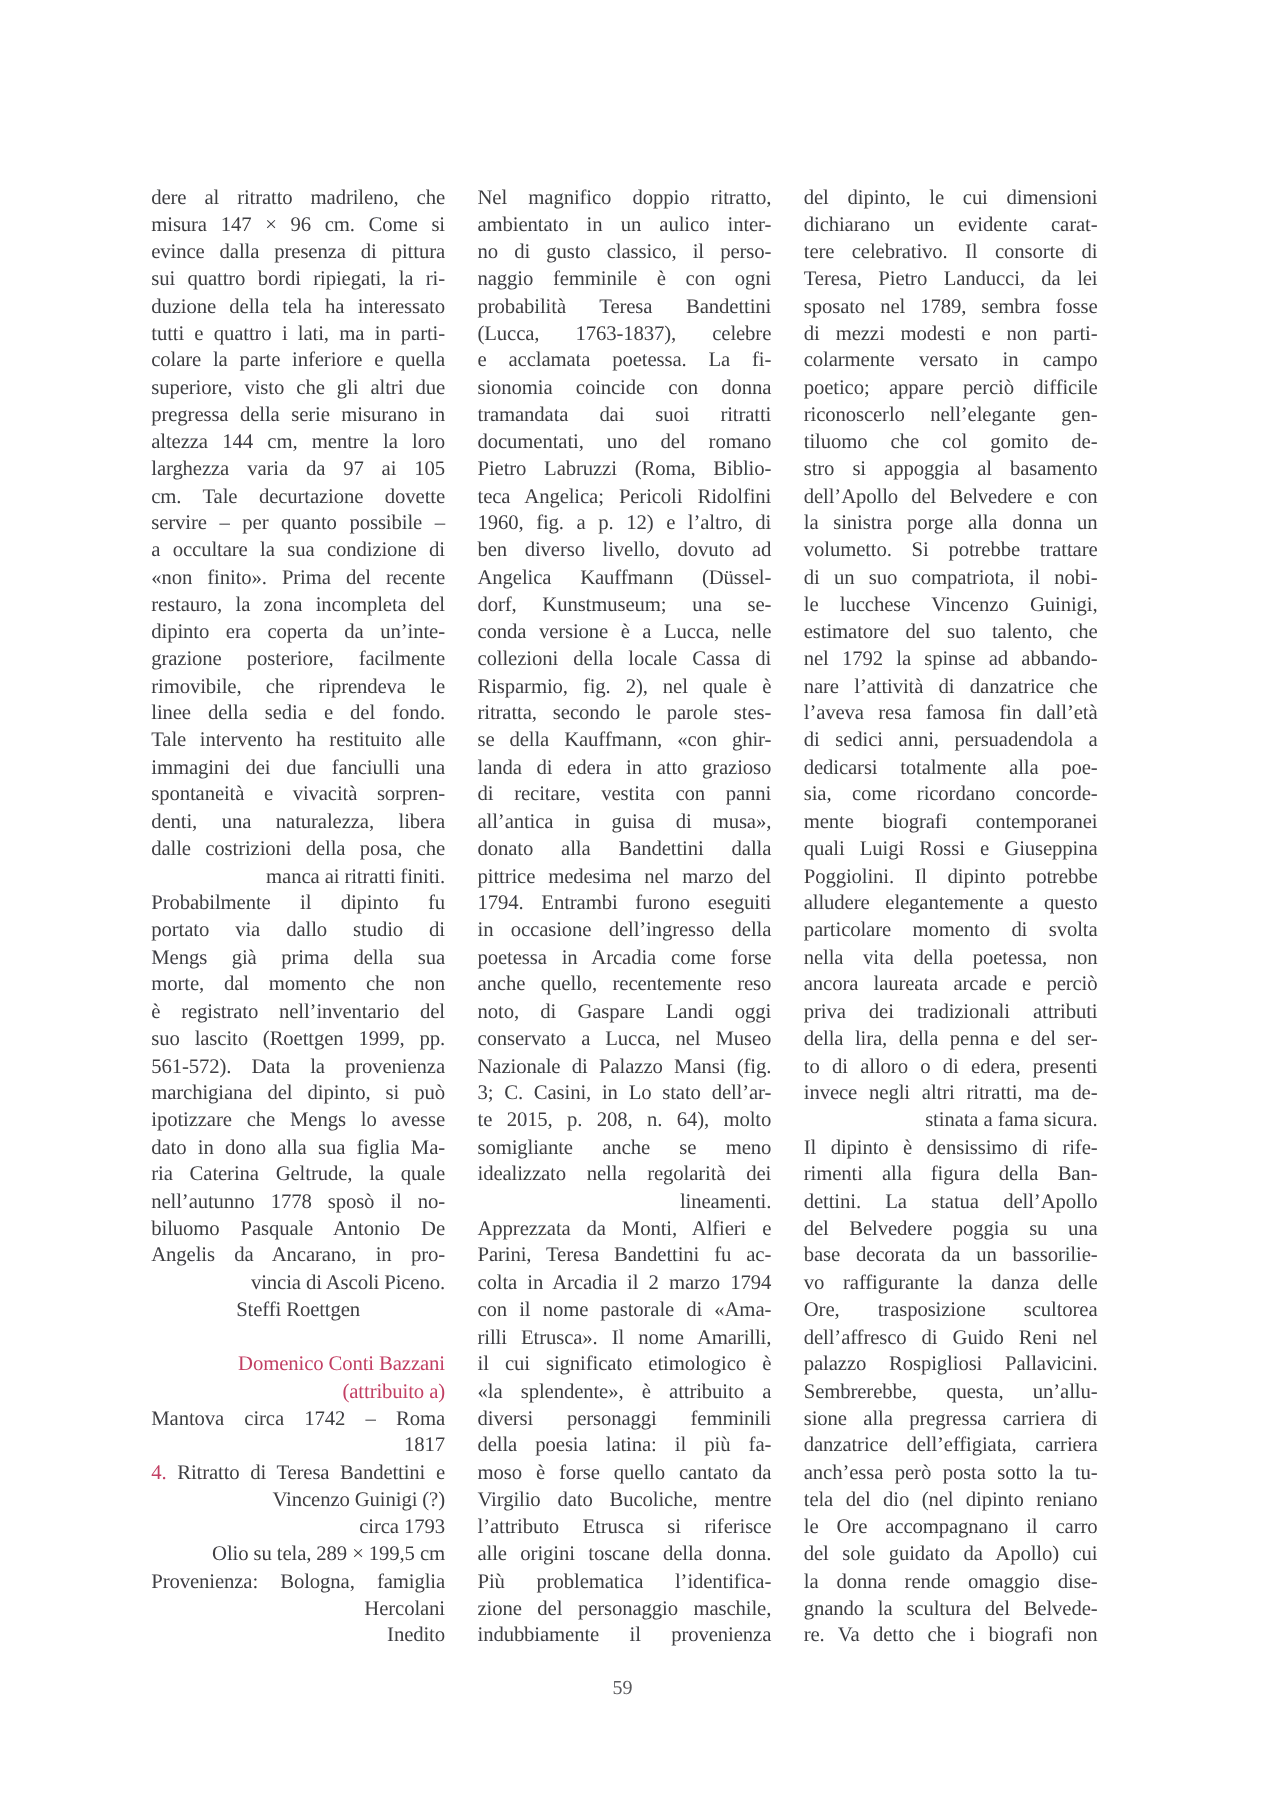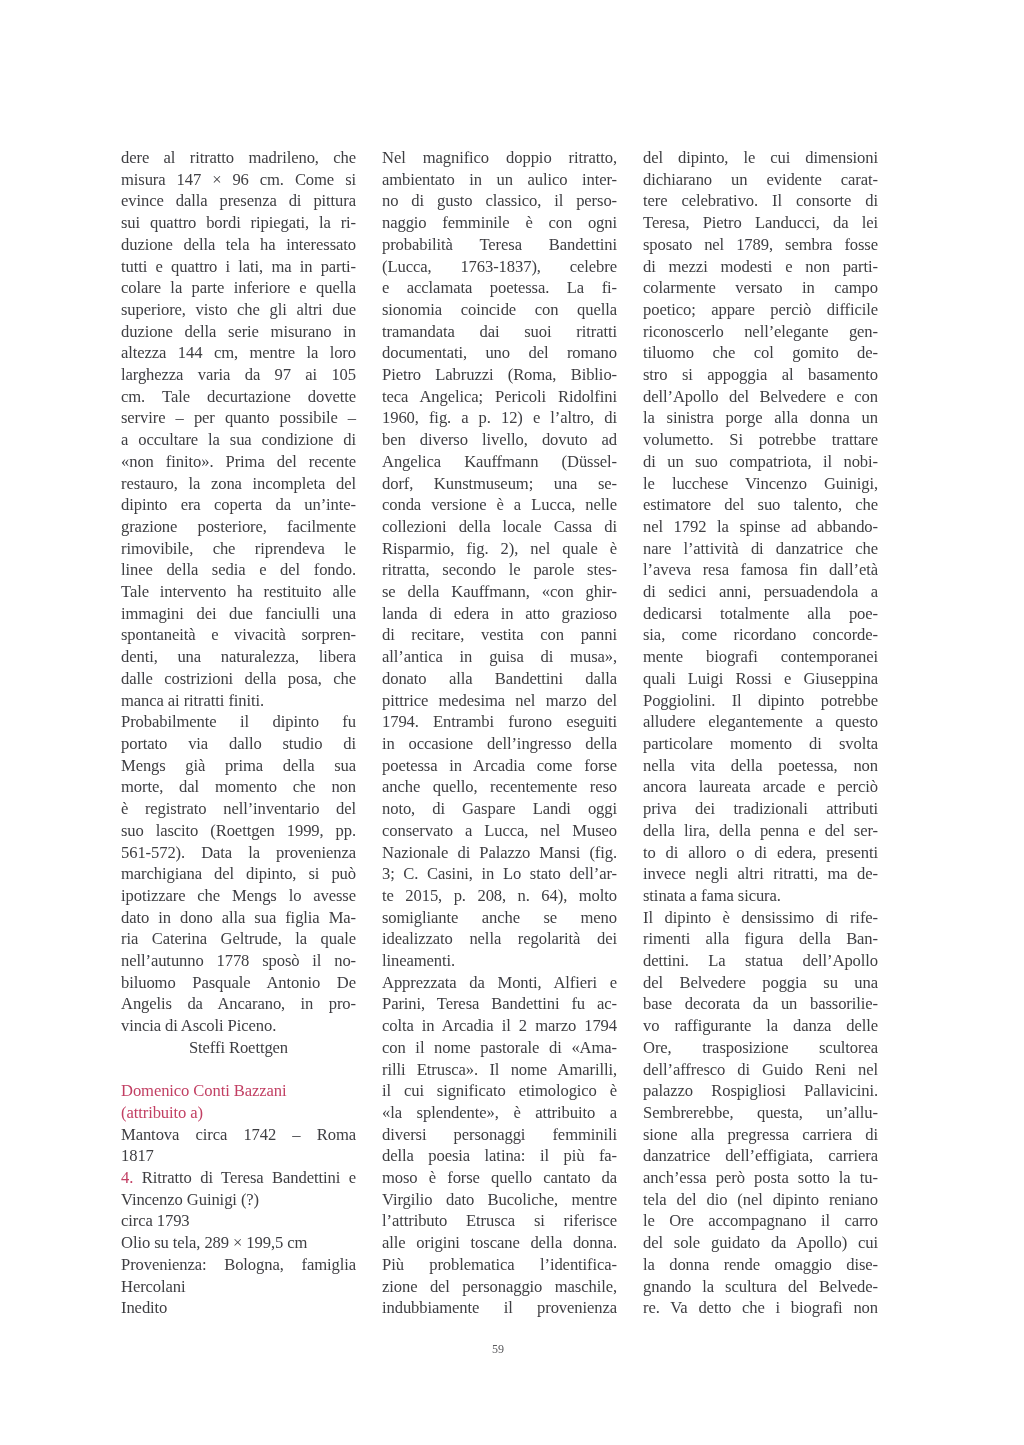--- a/index.html
+++ b/index.html
@@ -29,49 +29,49 @@
   .line {
     font-size: 16.6px;
     line-height: 21.7px;
     min-height: 21.7px;
     letter-spacing: -0.1px;
   }
   .just {
     text-align: justify;
     text-align-last: justify;
   }
-  .left  { text-align: left; }
+  .left  { text-align: right; }
   .right { text-align: center; }
   .i { }
   .red { color: var(--accent, #c23f63); }
   .page-number {
     position: absolute;
     top: 1342px;
     left: 121px;
     width: 754px;
     text-align: center;
-    font-size: 12px;
+    font-size: 16px;
     color: var(--pagenum, #59595c);
   }
 </style>
 </head>
 <body>
 
 <div class="page">
   <div class="columns" id="columns">
       <div class="col">
         <div class="line just"><span>dere al ritratto madrileno, che</span></div>
         <div class="line just"><span>misura 147 × 96 cm. Come si</span></div>
         <div class="line just"><span>evince dalla presenza di pittura</span></div>
         <div class="line just"><span>sui quattro bordi ripiegati, la ri-</span></div>
         <div class="line just"><span>duzione della tela ha interessato</span></div>
         <div class="line just"><span>tutti e quattro i lati, ma in parti-</span></div>
         <div class="line just"><span>colare la parte inferiore e quella</span></div>
         <div class="line just"><span>superiore, visto che gli altri due</span></div>
-        <div class="line just"><span>duzione della serie misurano in</span></div>
+        <div class="line just"><span>pregressa della serie misurano in</span></div>
         <div class="line just"><span>altezza 144 cm, mentre la loro</span></div>
         <div class="line just"><span>larghezza varia da 97 ai 105</span></div>
         <div class="line just"><span>cm. Tale decurtazione dovette</span></div>
         <div class="line just"><span>servire – per quanto possibile –</span></div>
         <div class="line just"><span>a occultare la sua condizione di</span></div>
         <div class="line just"><span>«non finito». Prima del recente</span></div>
         <div class="line just"><span>restauro, la zona incompleta del</span></div>
         <div class="line just"><span>dipinto era coperta da un’inte-</span></div>
         <div class="line just"><span>grazione posteriore, facilmente</span></div>
         <div class="line just"><span>rimovibile, che riprendeva le</span></div>
@@ -112,21 +112,21 @@
         <div class="line left"><span>Inedito</span></div>
       </div>
       <div class="col">
         <div class="line just"><span>Nel magnifico doppio ritratto,</span></div>
         <div class="line just"><span>ambientato in un aulico inter-</span></div>
         <div class="line just"><span>no di gusto classico, il perso-</span></div>
         <div class="line just"><span>naggio femminile è con ogni</span></div>
         <div class="line just"><span>probabilità Teresa Bandettini</span></div>
         <div class="line just"><span>(Lucca, 1763-1837), celebre</span></div>
         <div class="line just"><span>e acclamata poetessa. La fi-</span></div>
-        <div class="line just"><span>sionomia coincide con quella</span></div>
+        <div class="line just"><span>sionomia coincide con donna</span></div>
         <div class="line just"><span>tramandata dai suoi ritratti</span></div>
         <div class="line just"><span>documentati, uno del romano</span></div>
         <div class="line just"><span>Pietro Labruzzi (Roma, Biblio-</span></div>
         <div class="line just"><span>teca Angelica; Pericoli Ridolfini</span></div>
         <div class="line just"><span>1960, fig. a p. 12) e l’altro, di</span></div>
         <div class="line just"><span>ben diverso livello, dovuto ad</span></div>
         <div class="line just"><span>Angelica Kauffmann (Düssel-</span></div>
         <div class="line just"><span>dorf, Kunstmuseum; una se-</span></div>
         <div class="line just"><span>conda versione è a Lucca, nelle</span></div>
         <div class="line just"><span>collezioni della locale Cassa di</span></div>

